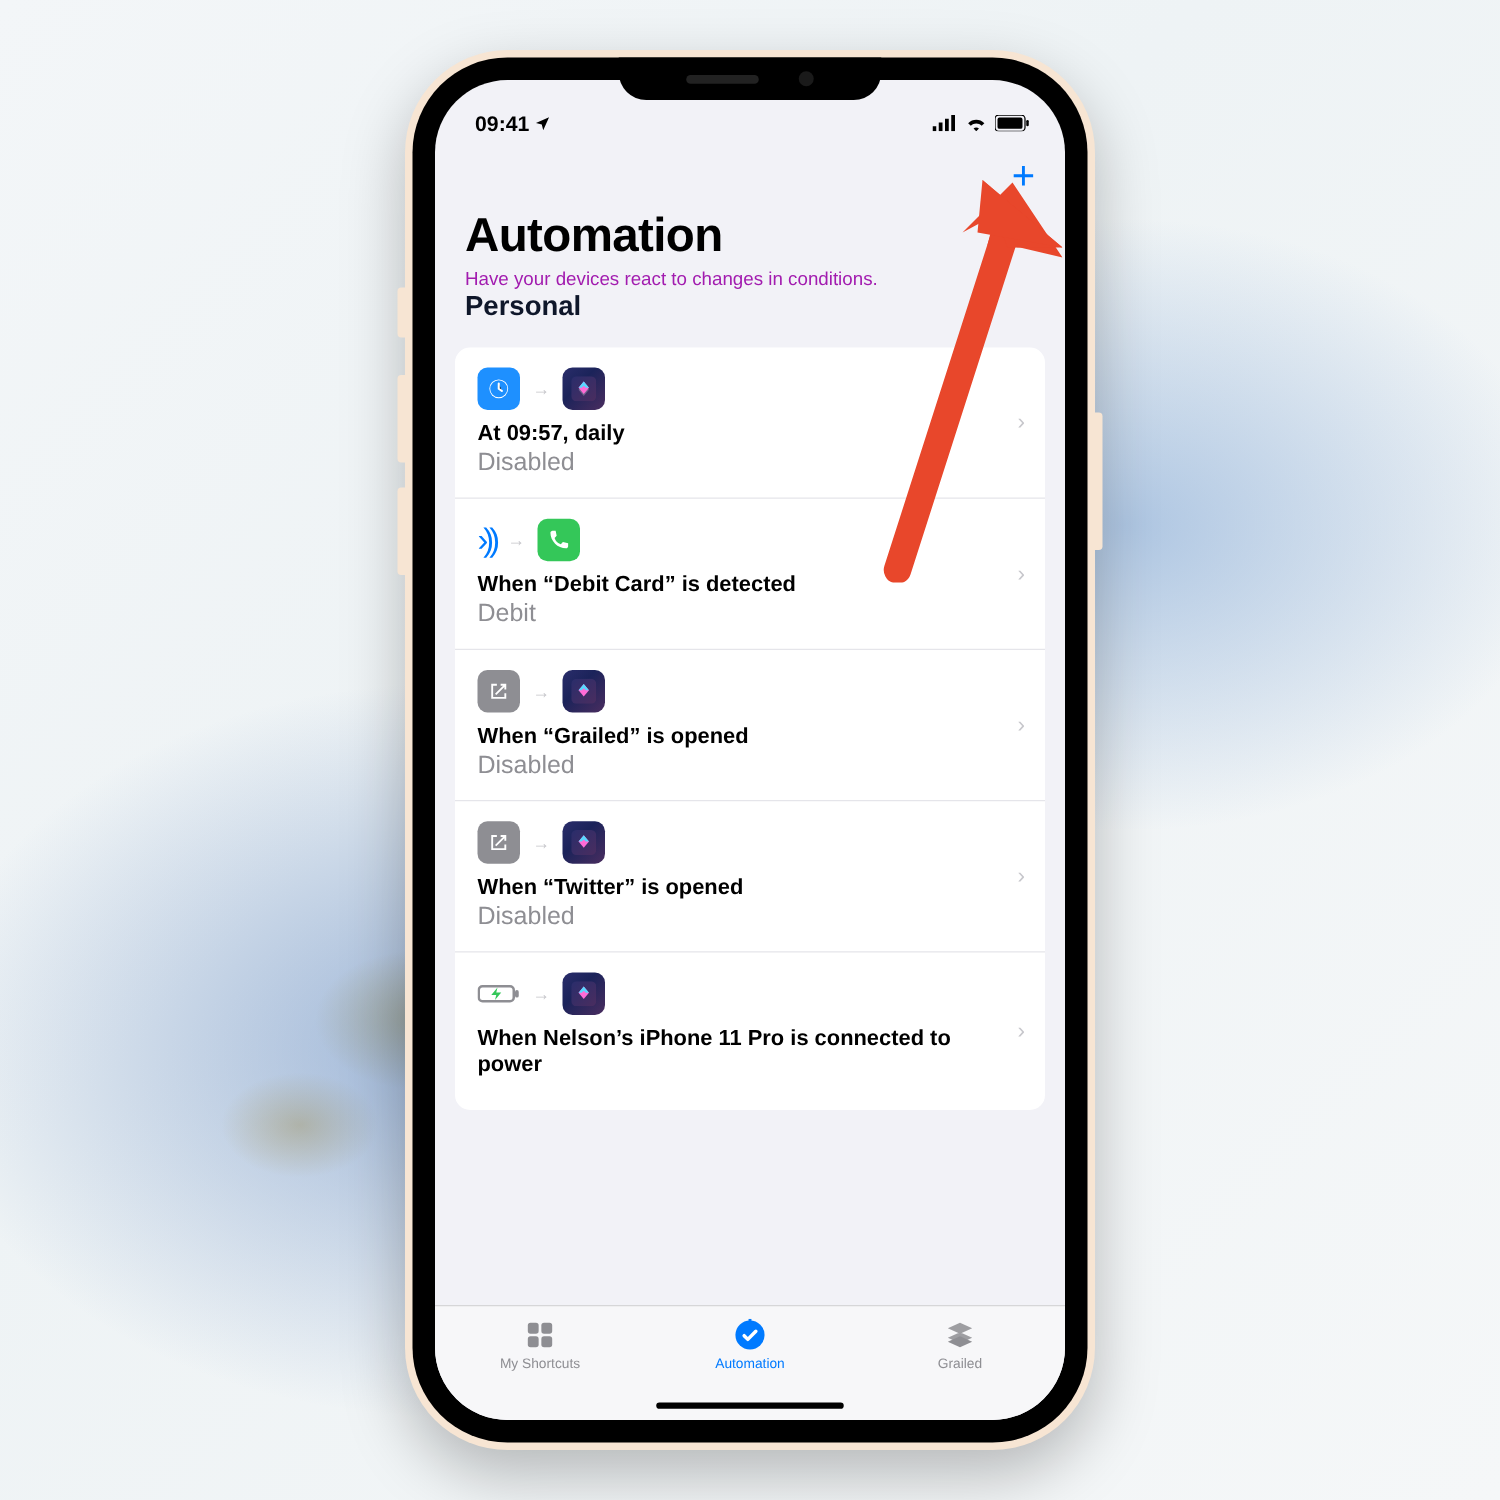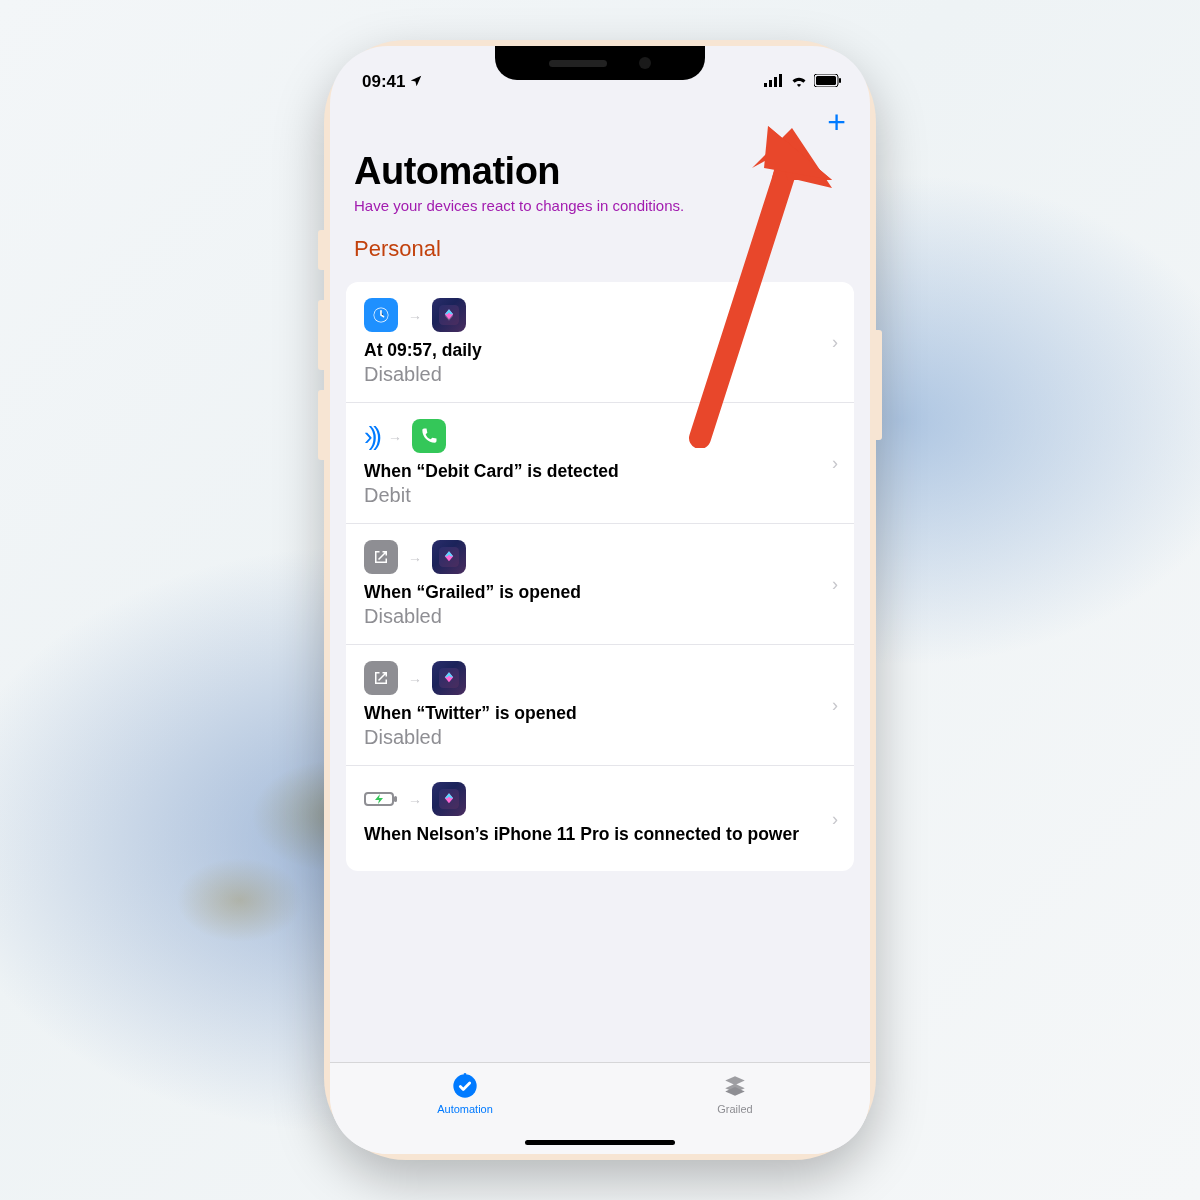--- a/index.html
+++ b/index.html
@@ -23,20 +23,21 @@
     width: 552px; height: 1120px;
     background: #f7e5d3;
     border-radius: 82px;
     box-shadow: 0 20px 50px rgba(0,0,0,0.25);
     padding: 6px;
   }
   .phone-inner {
     width: 100%; height: 100%;
     background: #000;
     border-radius: 76px;
+    padding: 18px;
     position: relative;
   }
   
   .btn-side { position:absolute; background:#f7e5d3; }
   .btn-mute  { left:-6px; top:190px; width:6px; height:40px; border-radius:3px 0 0 3px;}
   .btn-volup { left:-6px; top:260px; width:6px; height:70px; border-radius:3px 0 0 3px;}
   .btn-voldn { left:-6px; top:350px; width:6px; height:70px; border-radius:3px 0 0 3px;}
   .btn-power { right:-6px; top:290px; width:6px; height:110px; border-radius:0 3px 3px 0;}
 
   .screen {
@@ -73,21 +74,21 @@
     display:flex; justify-content:flex-end; align-items:center;
     padding: 0 24px;
   }
   .plus-btn { color:#007aff; font-size:32px; font-weight:300; line-height:1;}
 
   .header {
     padding: 2px 24px 10px;
   }
   .title { font-size:38px; font-weight:700; color:#000; letter-spacing:-0.5px;}
   .subtitle { font-size:15px; color:#a21caf; margin-top:4px;}
-  .section-header { font-size:22px; font-weight:400; color:#c2410c; margin-top:22px;}
+  .section-header { font-size:22px; font-weight:700; color:#0f172a; }
 
   .card {
     background:#fff;
     margin: 10px 16px 0;
     border-radius: 12px;
     overflow:hidden;
   }
   .row {
     padding: 16px 16px 16px 18px;
     border-bottom: 1px solid #e5e5ea;
@@ -310,20 +311,31 @@
                 </svg>
             </div>
           </div>
           <div class="row-title" style="padding-right:24px;">When Nelson’s iPhone 11 Pro is connected to power</div>
           <div class="chevron">›</div>
         </div>
 
       </div>
 
       <div class="tabbar">
+        <div class="tab">
+          <div class="tab-icon">
+            <svg width="26" height="26" viewBox="0 0 24 24">
+                <rect x="3" y="3" width="8" height="8" rx="2" fill="#8e8e93"></rect>
+                <rect x="13" y="3" width="8" height="8" rx="2" fill="#8e8e93"></rect>
+                <rect x="3" y="13" width="8" height="8" rx="2" fill="#8e8e93"></rect>
+                <rect x="13" y="13" width="8" height="8" rx="2" fill="#8e8e93"></rect>
+              </svg>
+          </div>
+          <span>My Shortcuts</span>
+        </div>
         <div class="tab active">
           <div class="tab-icon">
             <svg width="28" height="28" viewBox="0 0 24 24">
                 <circle cx="12" cy="12" r="10" fill="#007aff"></circle>
                 <path d="M8 12.5l2.5 2.5L16 9.5" stroke="#fff" stroke-width="2.4" fill="none" stroke-linecap="round" stroke-linejoin="round"></path>
                 <rect x="11" y="1" width="2" height="3" fill="#007aff"></rect>
               </svg>
           </div>
           <span>Automation</span>
         </div>

